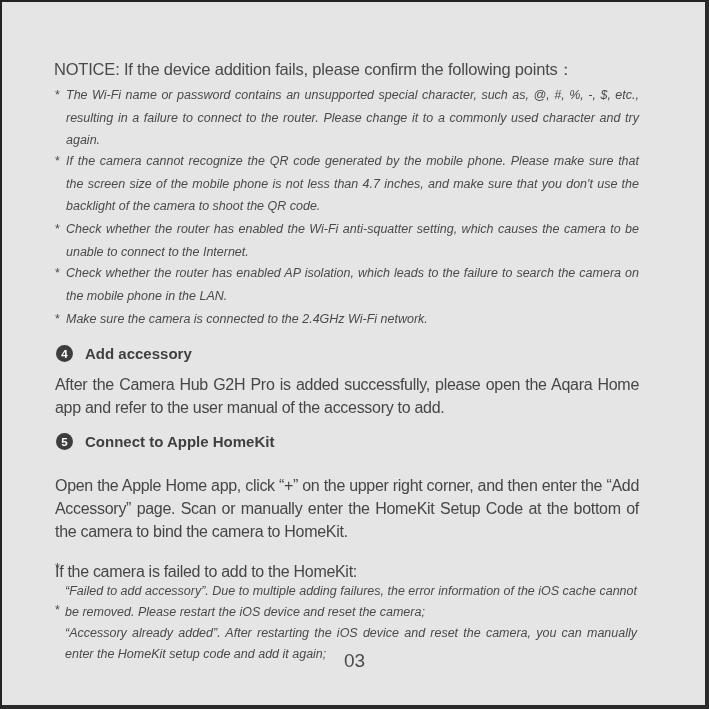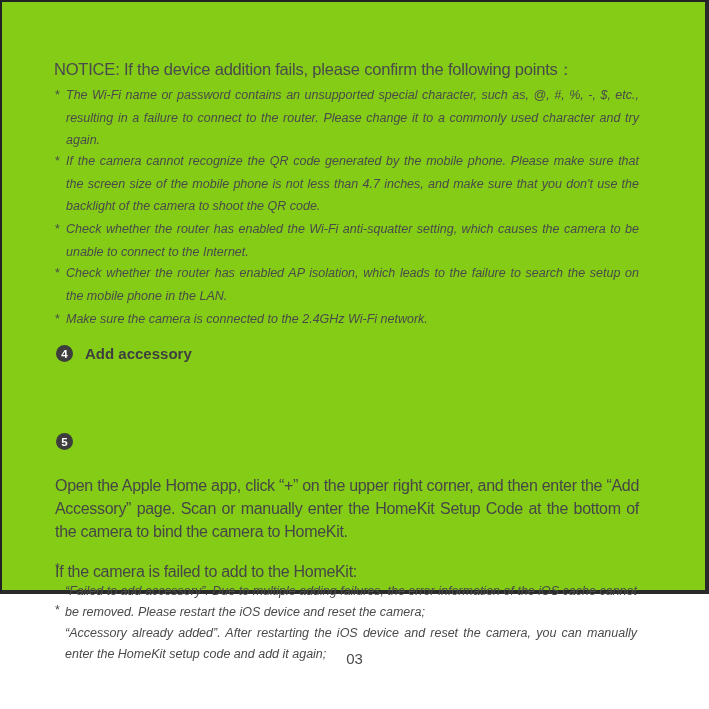--- a/index.html
+++ b/index.html
@@ -1,21 +1,21 @@
 <!DOCTYPE html>
 <html><head>
   <meta charset="utf-8">
   <style>
     html, body { margin: 0; padding: 0; background: #ffffff; }
     body { width: 709px; height: 709px; overflow: hidden; }
     .page {
       position: absolute; left: 0; top: 0;
-      width: 709px; height: 594px;
+      width: 709px; height: 709px;
       box-sizing: border-box;
-      background: #84cc16;
+      background: #e5e5e5;
       border-left: 2px solid #222222;
       border-top: 2px solid #222222;
       border-right: 4px solid #2a2a2a;
       border-bottom: 4px solid #2a2a2a;
       font-family: "Liberation Sans", sans-serif;
       color: #454545;
     }
     .abs { position: absolute; }
     .notice-title {
       left: 52px; top: 57px; width: 600px;
@@ -58,21 +58,21 @@
     }
     .para.p4 { top: 371px; }
     .para.p5 { top: 472px; }
     .para.p5b { top: 558px; }
     .bullet.h1 { top: 556px; }
     .bullet.h2 { top: 598px; }
     .bullet.h1, .bullet.h2 { left: 53px; width: 582px; line-height: 21px; }
     .bullet.h1 .txt, .bullet.h2 .txt { padding-left: 10px; margin-top: 23px; }
     .page-num {
       left: 0; width: 705px; top: 648px;
-      text-align: center; font-size: 15px; color: #4a4a4a;
+      text-align: center; font-size: 19px; color: #4a4a4a;
     }
   </style>
 </head>
 <body>
 
 <div class="page">
 
   <div class="abs notice-title">NOTICE: If the device addition fails, please confirm the following points：</div>
 
   <div class="bullet b1">
@@ -82,34 +82,36 @@
   <div class="bullet b2">
     <span class="star">*</span>
     <span class="txt">If the camera cannot recognize the QR code generated by the mobile phone. Please make sure that the screen size of the mobile phone is not less than 4.7 inches, and make sure that you don't use the backlight of the camera to shoot the QR code.</span>
   </div>
   <div class="bullet b3">
     <span class="star">*</span>
     <span class="txt">Check whether the router has enabled the Wi-Fi anti-squatter setting, which causes the camera to be unable to connect to the Internet.</span>
   </div>
   <div class="bullet b4">
     <span class="star">*</span>
-    <span class="txt">Check whether the router has enabled AP isolation, which leads to the failure to search the setup on the mobile phone in the LAN.</span>
+    <span class="txt">Check whether the router has enabled AP isolation, which leads to the failure to search the camera on the mobile phone in the LAN.</span>
   </div>
   <div class="bullet b5">
     <span class="star">*</span>
     <span class="txt">Make sure the camera is connected to the 2.4GHz Wi-Fi network.</span>
   </div>
 
   <div class="section-head s4">
     <span class="num-circle">4</span>
     <span>Add accessory</span>
   </div>
+  <div class="para p4">After the Camera Hub G2H Pro is added successfully, please open the Aqara Home app and refer to the user manual of the accessory to add.</div>
 
   <div class="section-head s5">
     <span class="num-circle">5</span>
+    <span>Connect to Apple HomeKit</span>
   </div>
   <div class="para p5">Open the Apple Home app, click “+” on the upper right corner, and then enter the “Add Accessory” page. Scan or manually enter the HomeKit Setup Code at the bottom of the camera to bind the camera to HomeKit.</div>
   <div class="para p5b">If the camera is failed to add to the HomeKit:</div>
 
   <div class="bullet h1">
     <span class="star">*</span>
     <span class="txt">“Failed to add accessory”. Due to multiple adding failures, the error information of the iOS cache cannot be removed. Please restart the iOS device and reset the camera;</span>
   </div>
   <div class="bullet h2">
     <span class="star">*</span>

